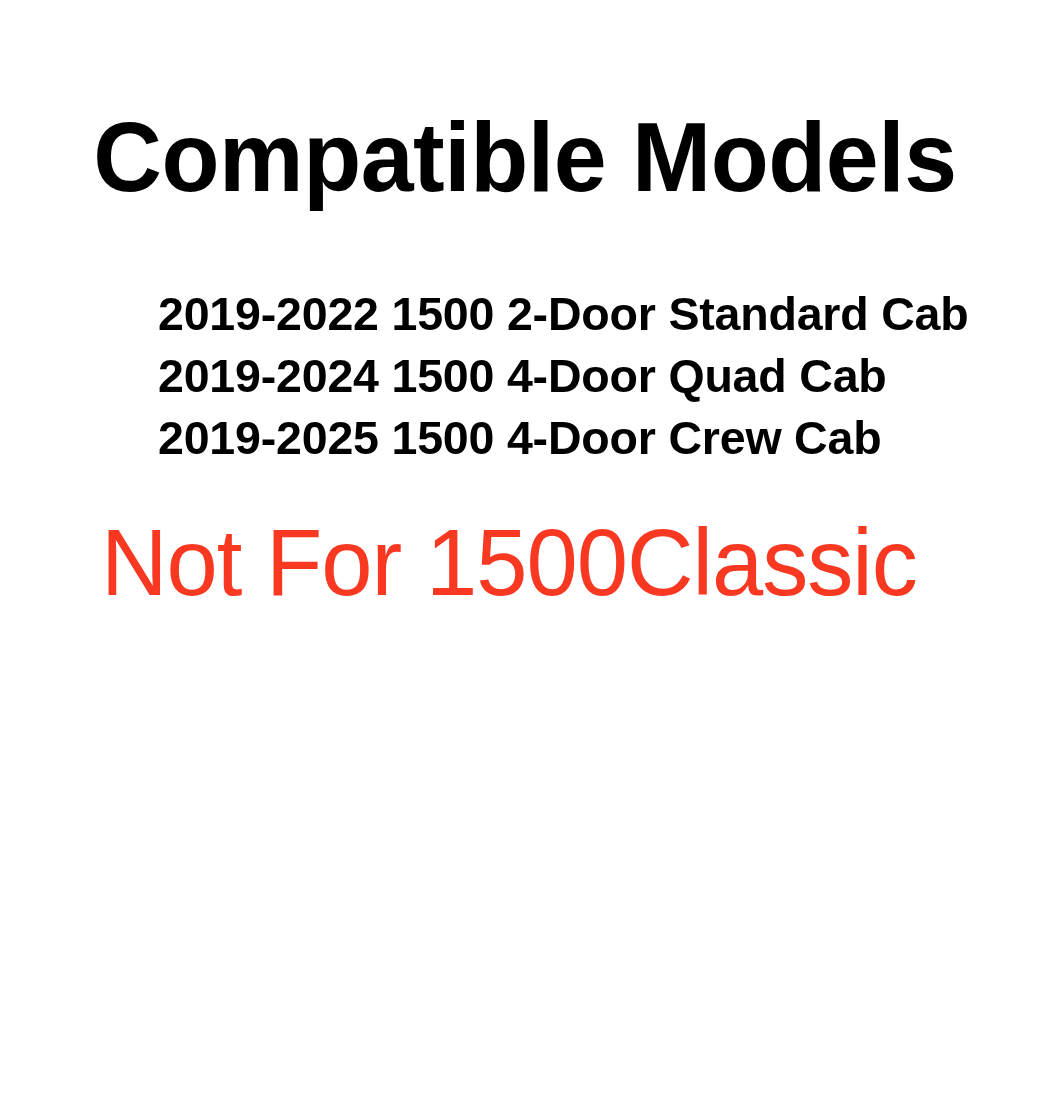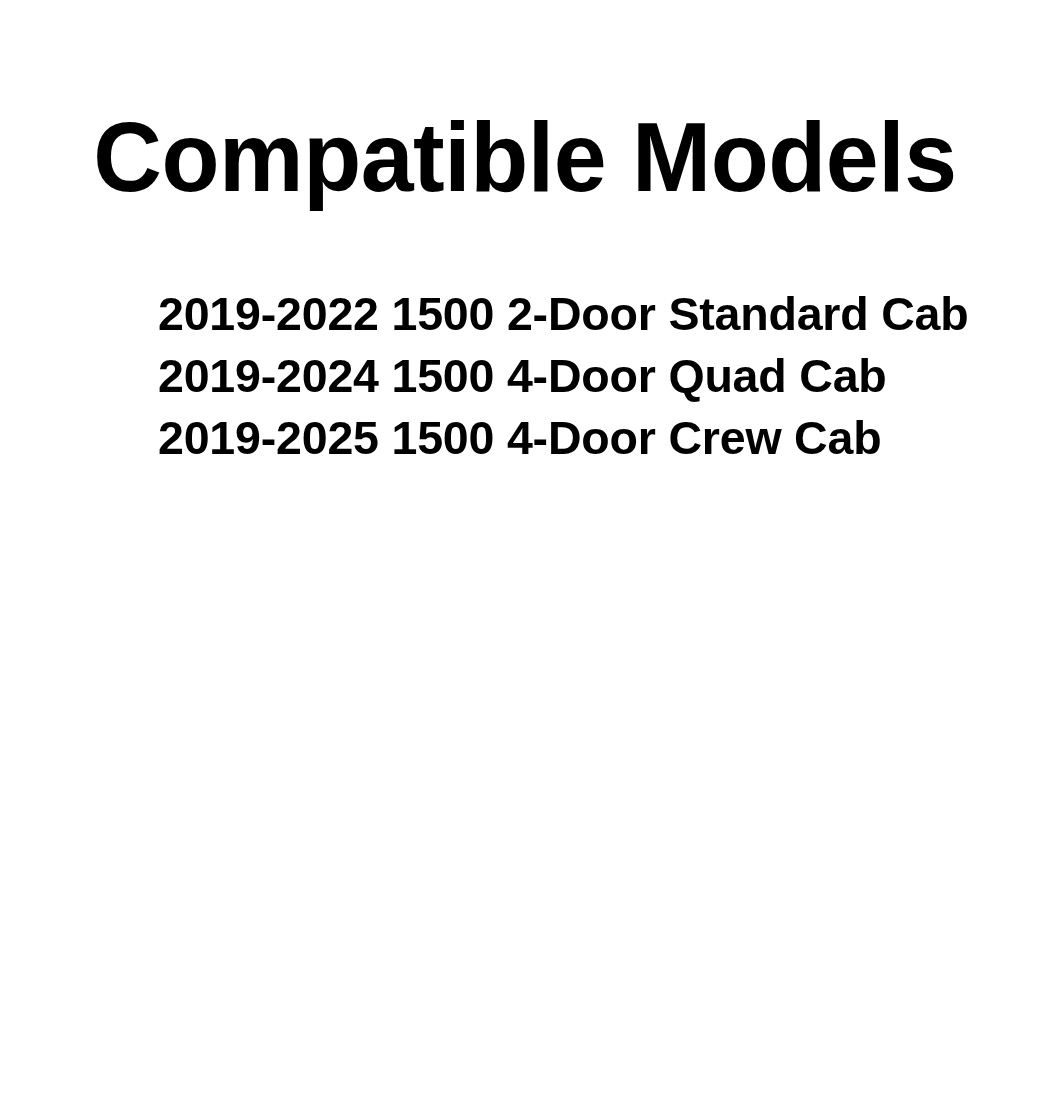--- a/index.html
+++ b/index.html
@@ -110,16 +110,19 @@
   <div class="heading-block">
     <h1 class="heading-text">Compatible Models</h1>
   </div>
 
   <ul class="model-list">
     <li class="model-item">2019-2022 1500 2-Door Standard Cab</li>
     <li class="model-item">2019-2024 1500 4-Door Quad Cab</li>
     <li class="model-item">2019-2025 1500 4-Door Crew Cab</li>
   </ul>
 
+  <div class="notice-block">
+    <p class="notice-text">Not For 1500Classic</p>
+  </div>
 
   <div class="blank-region"></div>
 
 </div>
 
 </body></html>

